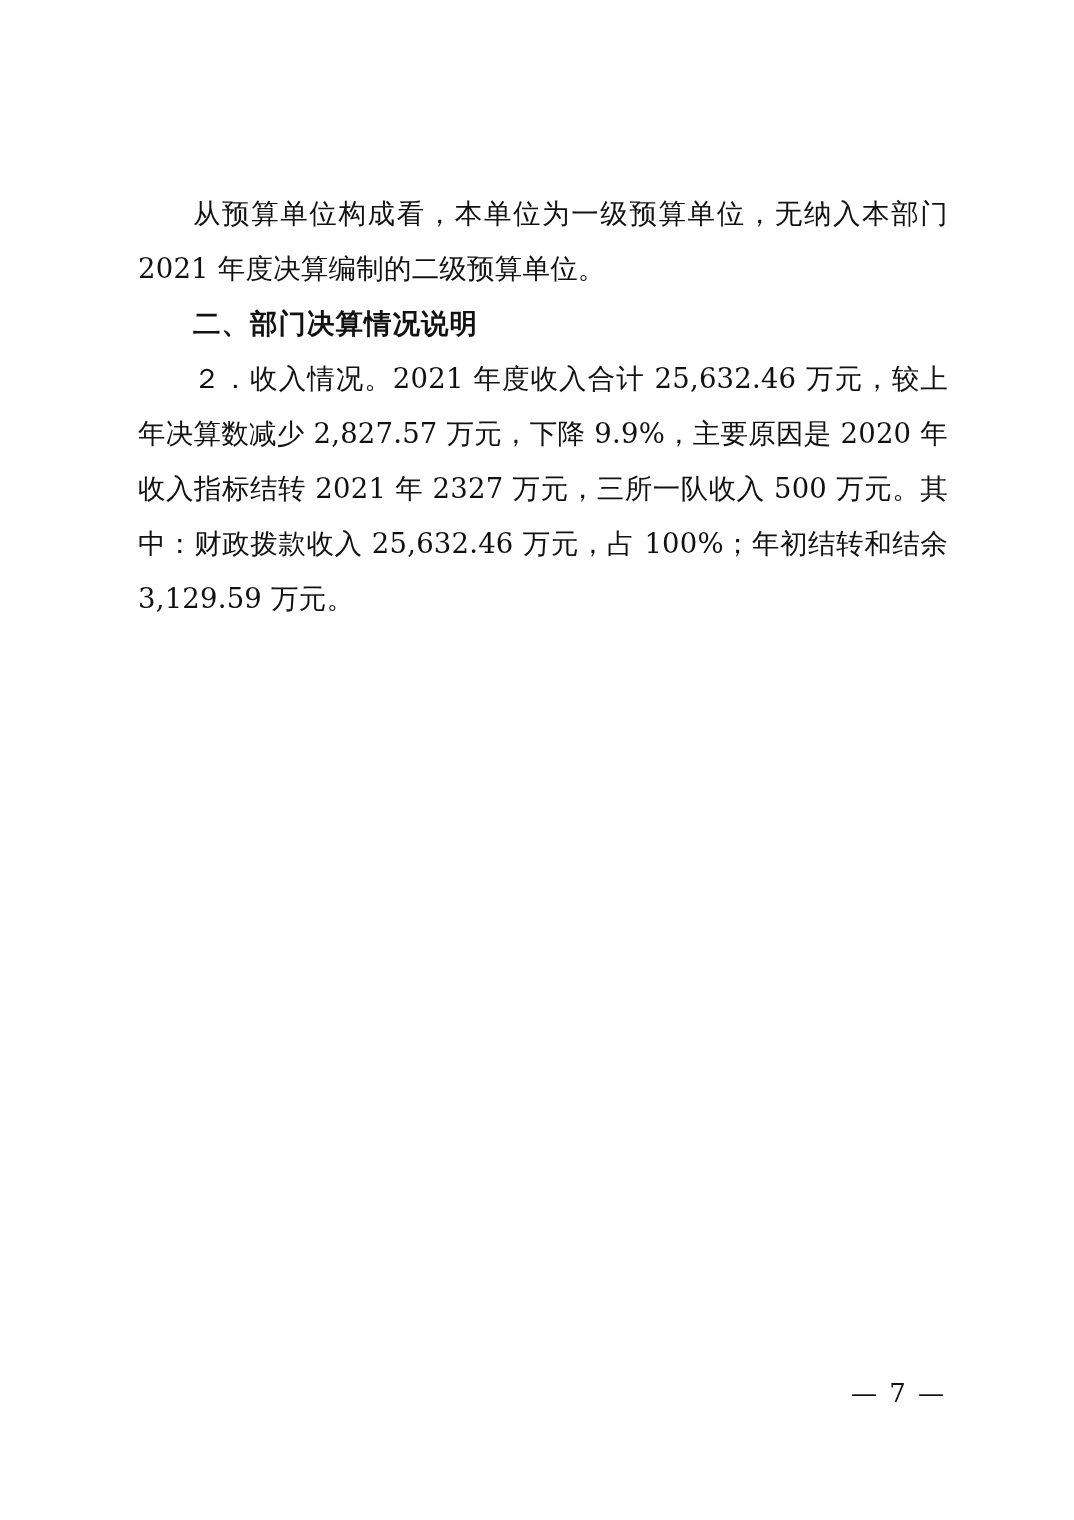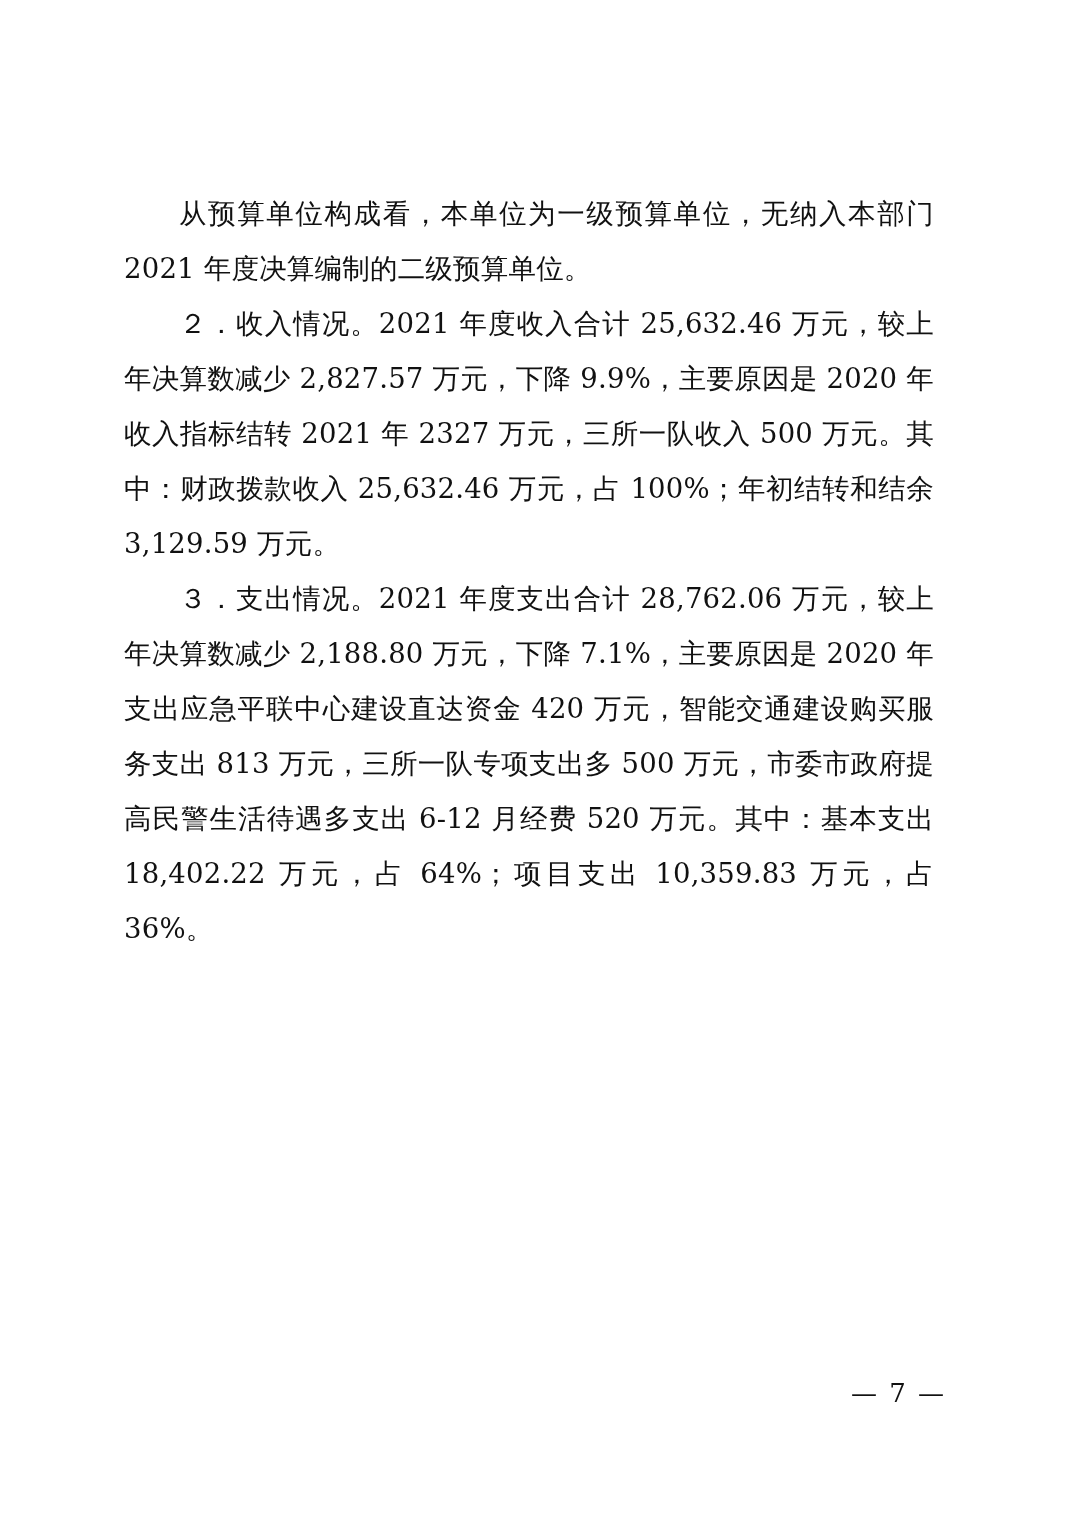--- a/index.html
+++ b/index.html
@@ -11,21 +11,21 @@
     position: relative;
     width: 1074px;
     height: 1520px;
     margin: 0 auto;
     background: #ffffff;
     box-sizing: border-box;
     overflow: hidden;
   }
   .content {
     position: absolute;
-    left: 124px;
+    left: 138px;
     top: 186px;
     width: 810px;
   }
   .para {
     font-family: "DejaVu Serif", "Liberation Serif", serif;
     font-size: 27.5px;
     line-height: 55px;
     color: #111111;
     text-align: justify;
     text-justify: inter-ideograph;
@@ -51,23 +51,23 @@
   }
 </style>
 </head>
 <body>
 
 <div class="page">
   <div class="content">
 
     <p class="para">从预算单位构成看，本单位为一级预算单位，无纳入本部门 2021 年度决算编制的二级预算单位。</p>
 
+    <p class="para heading">二、部门决算情况说明</p>
 
 
 
     <p class="para">２．收入情况。2021 年度收入合计 25,632.46 万元，较上年决算数减少 2,827.57 万元，下降 9.9%，主要原因是 2020 年收入指标结转 2021 年 2327 万元，三所一队收入 500 万元。其中：财政拨款收入 25,632.46 万元，占 100%；年初结转和结余 3,129.59 万元。</p>
 
-    <p class="para">３．支出情况。2021 年度支出合计 28,762.06 万元，较上年决算数减少 2,188.80 万元，下降 7.1%，主要原因是 2020 年支出应急平联中心建设直达资金 420 万元，智能交通建设购买服务支出 813 万元，三所一队专项支出多 500 万元，市委市政府提高民警生活待遇多支出 6-12 月经费 520 万元。其中：基本支出 18,402.22 万元，占 64%；项目支出 10,359.83 万元，占 36%。</p>
 
   </div>
 
   <div class="page-number">— 7 —</div>
 </div>
 
 </body></html>

